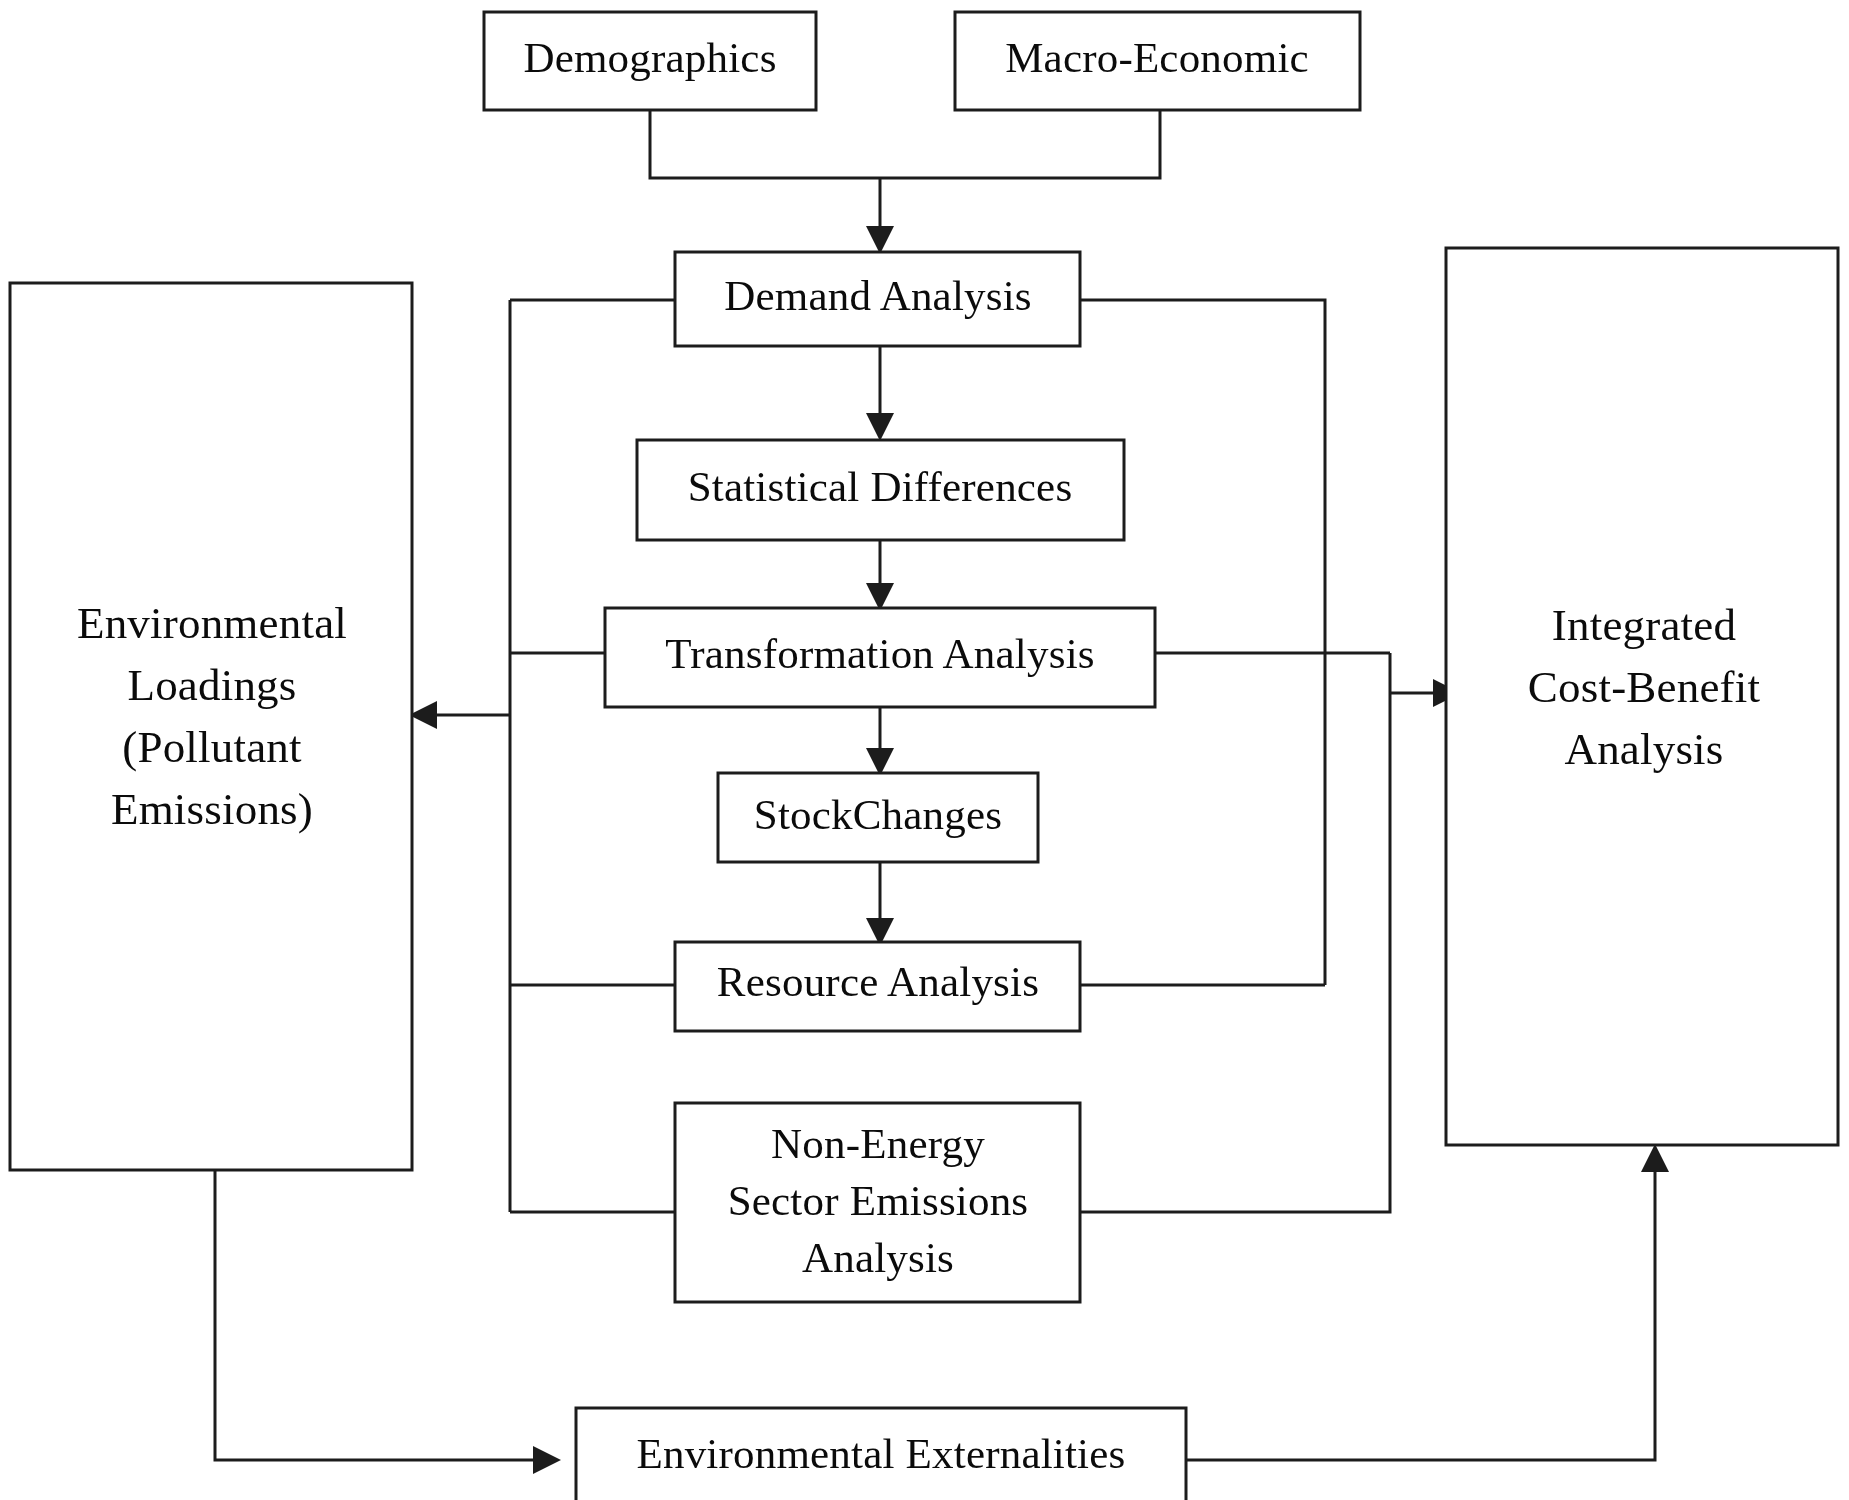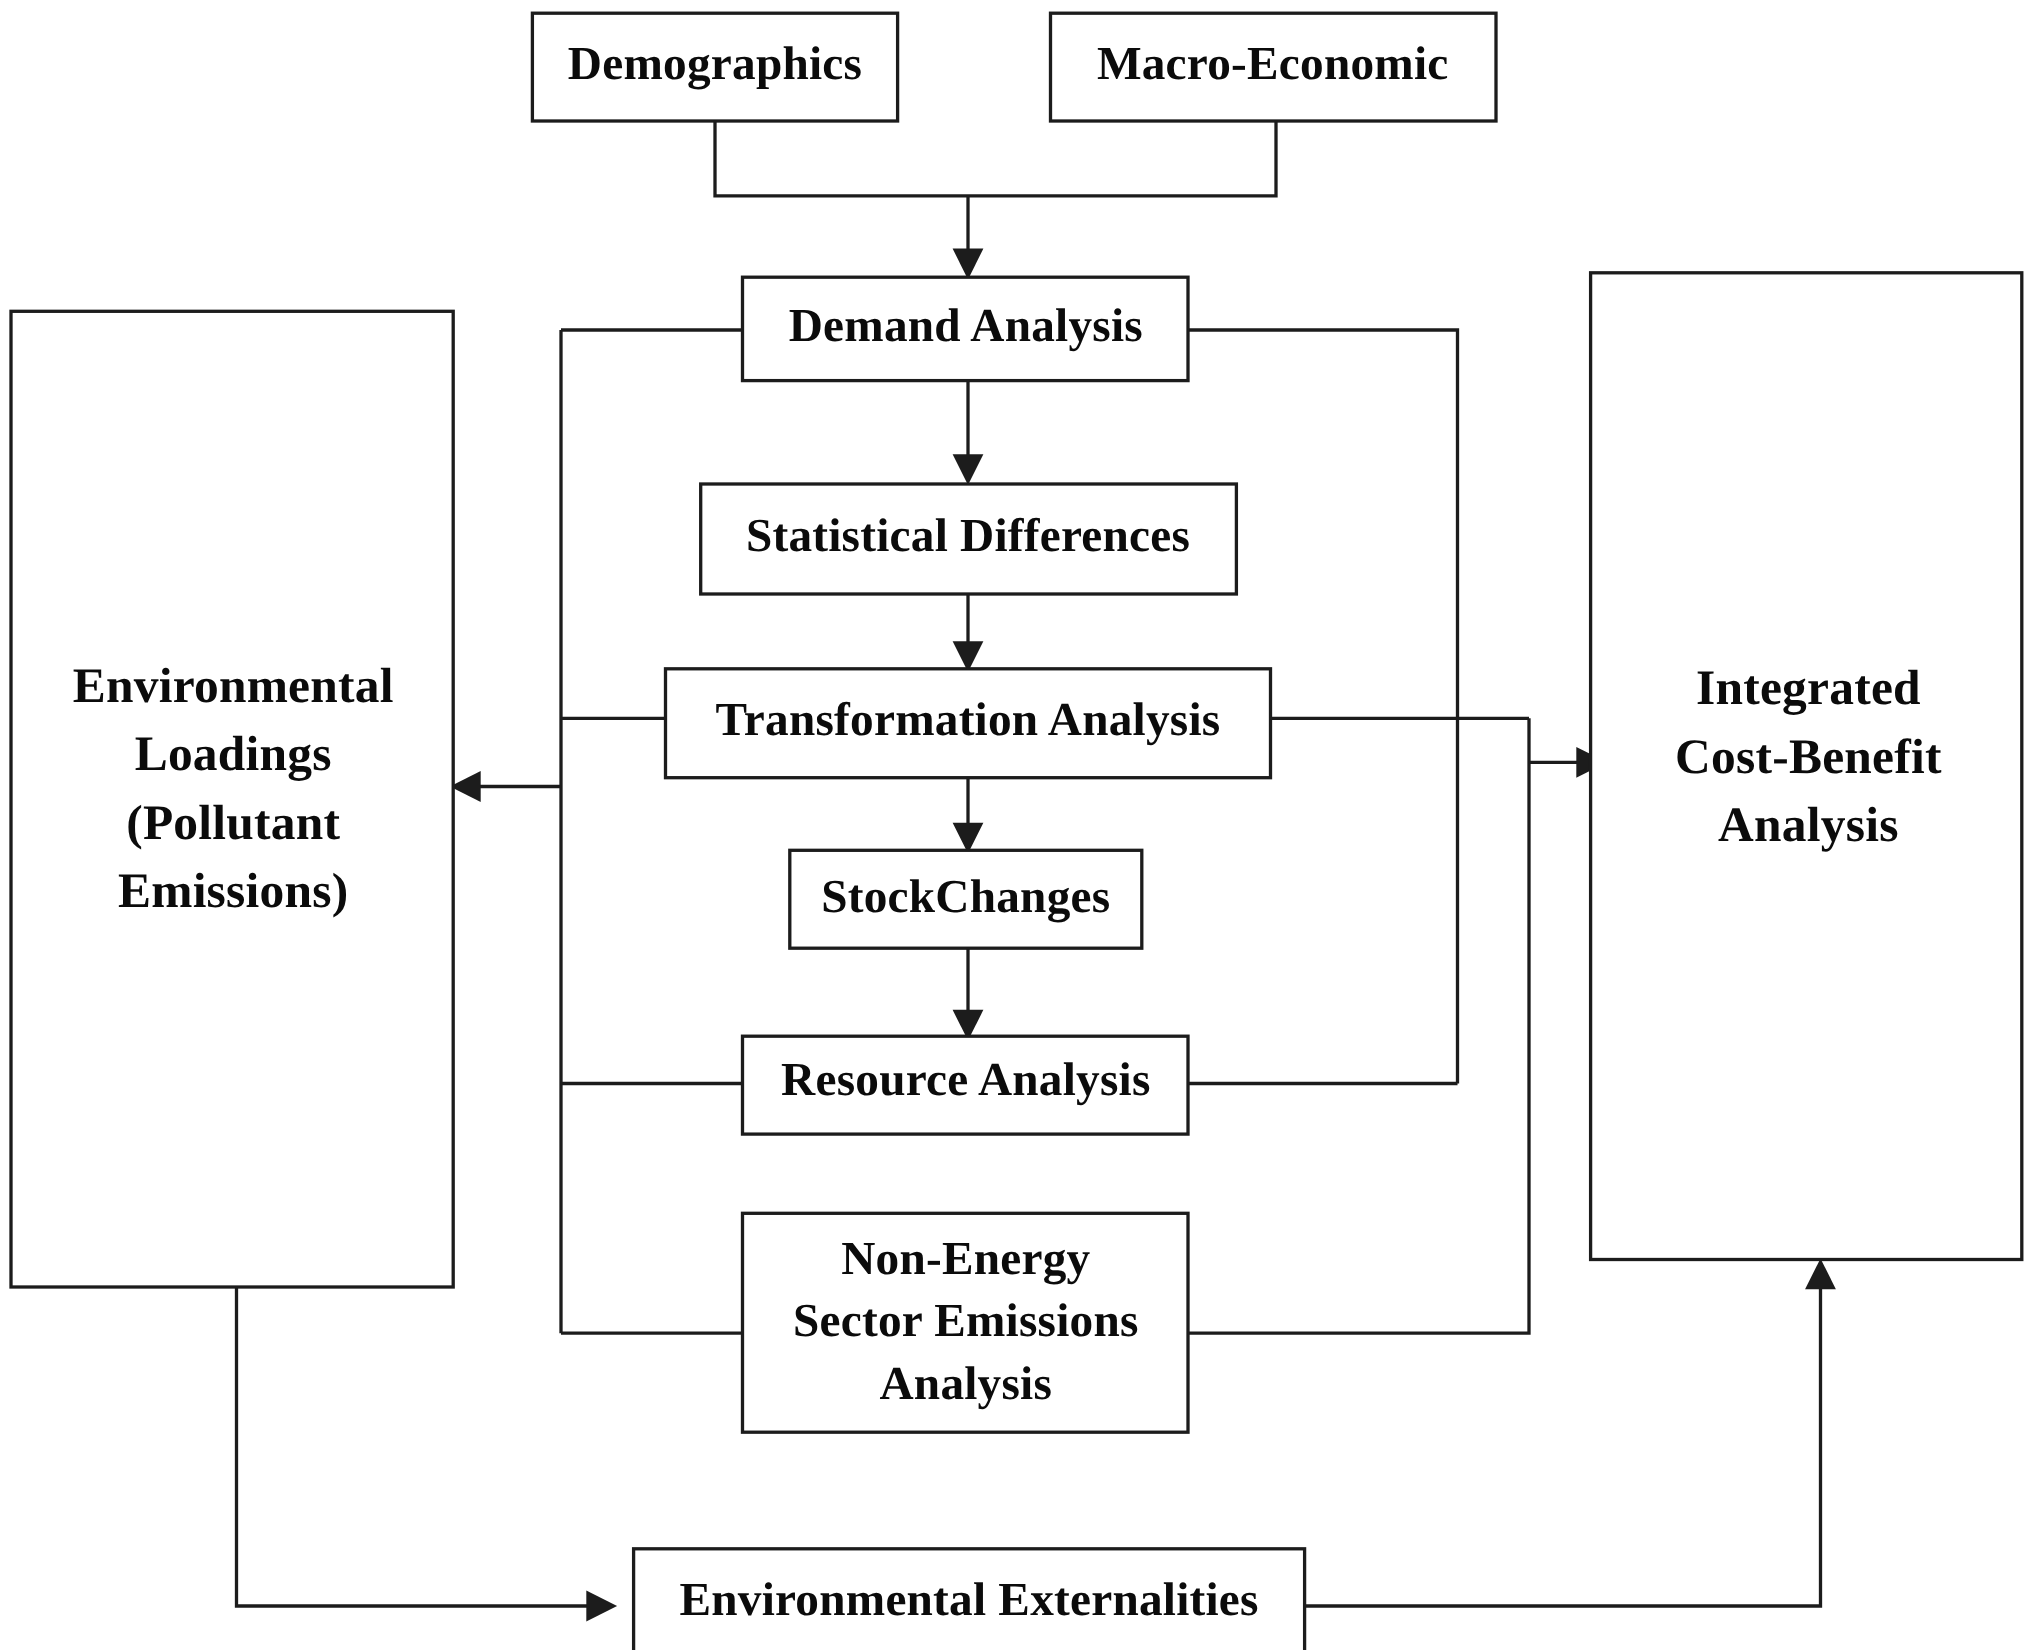--- a/index.html
+++ b/index.html
@@ -9,21 +9,20 @@
   }
   body {
     font-family: "Liberation Serif", "DejaVu Serif", serif;
   }
   #stage {
     position: relative;
     width: 1849px;
     height: 1500px;
     background: #ffffff;
     overflow: hidden;
-    font-weight: bold;
   }
   #diagram {
     position: absolute;
     inset: 0;
     width: 1849px;
     height: 1500px;
   }
   .box-rect {
     fill: #ffffff;
     stroke: #1c1c1c;

